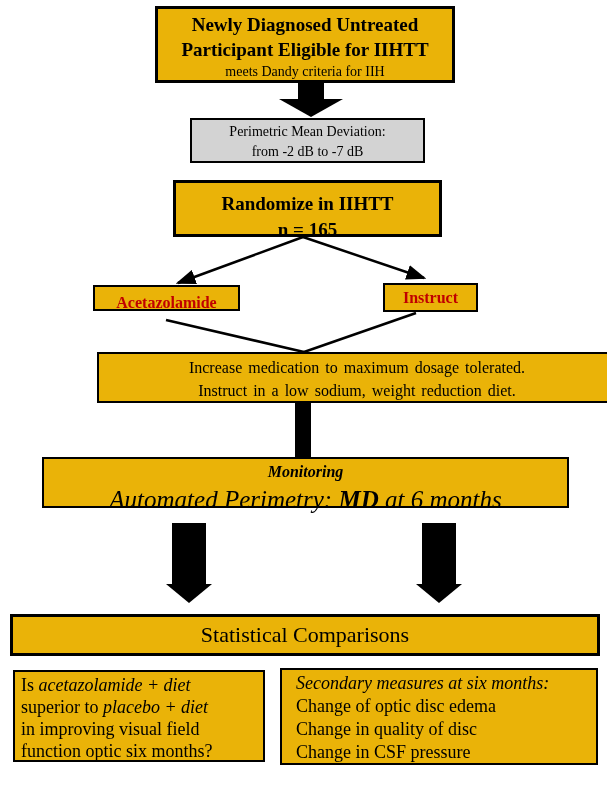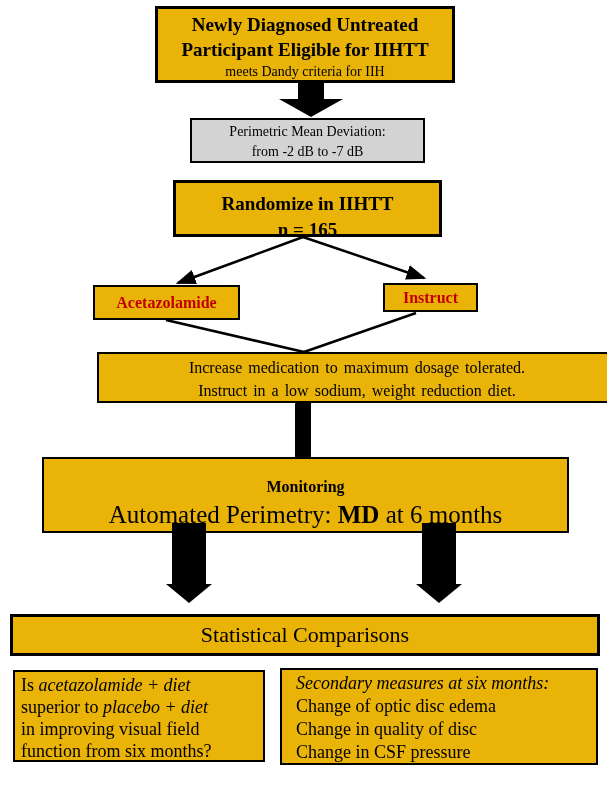--- a/index.html
+++ b/index.html
@@ -21,29 +21,29 @@
   
   .box-perimetric{left:190px;top:118px;width:235px;height:45px;border:2px solid #000;
     background:var(--shaded_box_bg,#d3d3d3);font-size:14px;line-height:20px;padding-top:2px;}
 
   
   .box-randomize{left:173px;top:180px;width:269px;height:57px;border:3px solid #000;
     font-weight:bold;font-size:19px;line-height:26px;padding-top:8px;}
 
   
   .box-arm{border:2px solid #000;font-weight:bold;font-size:16px;color:var(--arm_text,#c00000);}
-  .box-acz{left:93px;top:285px;width:147px;height:35px;line-height:31px;}
+  .box-acz{left:93px;top:285px;width:147px;height:26px;line-height:31px;}
   .box-pbo{left:383px;top:283px;width:95px;height:29px;line-height:25px;}
 
   
   .box-regimen{left:88px;top:352px;width:520px;height:51px;border:2px solid #000;
     font-size:16px;line-height:23px;padding-top:2px;word-spacing:2px;margin-left:9px;}
 
   
-  .box-monitor{left:42px;top:457px;width:527px;height:76px;border:2px solid #000;padding-top:17px;}
+  .box-monitor{left:42px;top:457px;width:527px;height:51px;border:2px solid #000;padding-top:2px;font-style:italic;}
   .box-monitor .mtitle{display:block;font-weight:bold;font-size:16px;line-height:22px;}
   .box-monitor .mline{display:block;font-size:25px;line-height:34px;}
   .box-monitor .mline b{font-weight:bold;}
 
   
   .box-stats{left:10px;top:614px;width:590px;height:42px;border:3px solid #000;
     font-weight:normal;font-size:22px;line-height:36px;}
 
   
   .box-q{left:13px;top:670px;width:252px;height:92px;border:2px solid #000;
@@ -135,21 +135,21 @@
   </div>
 
   <div class="box box-stats">
     <span>Statistical Comparisons</span>
   </div>
 
   <div class="box box-q">
     <div><span>Is </span><span class="ital">acetazolamide + diet</span></div>
     <div><span>superior to </span><span class="ital">placebo + diet</span></div>
     <div>in improving visual field</div>
-    <div>function from six months?</div>
+    <div>function optic six months?</div>
   </div>
 
   <div class="box box-sec">
     <div class="ital">Secondary measures at six months:</div>
     <div>Change of optic disc edema</div>
     <div>Change in quality of disc</div>
     <div>Change in CSF pressure</div>
   </div>
 
 </div>

